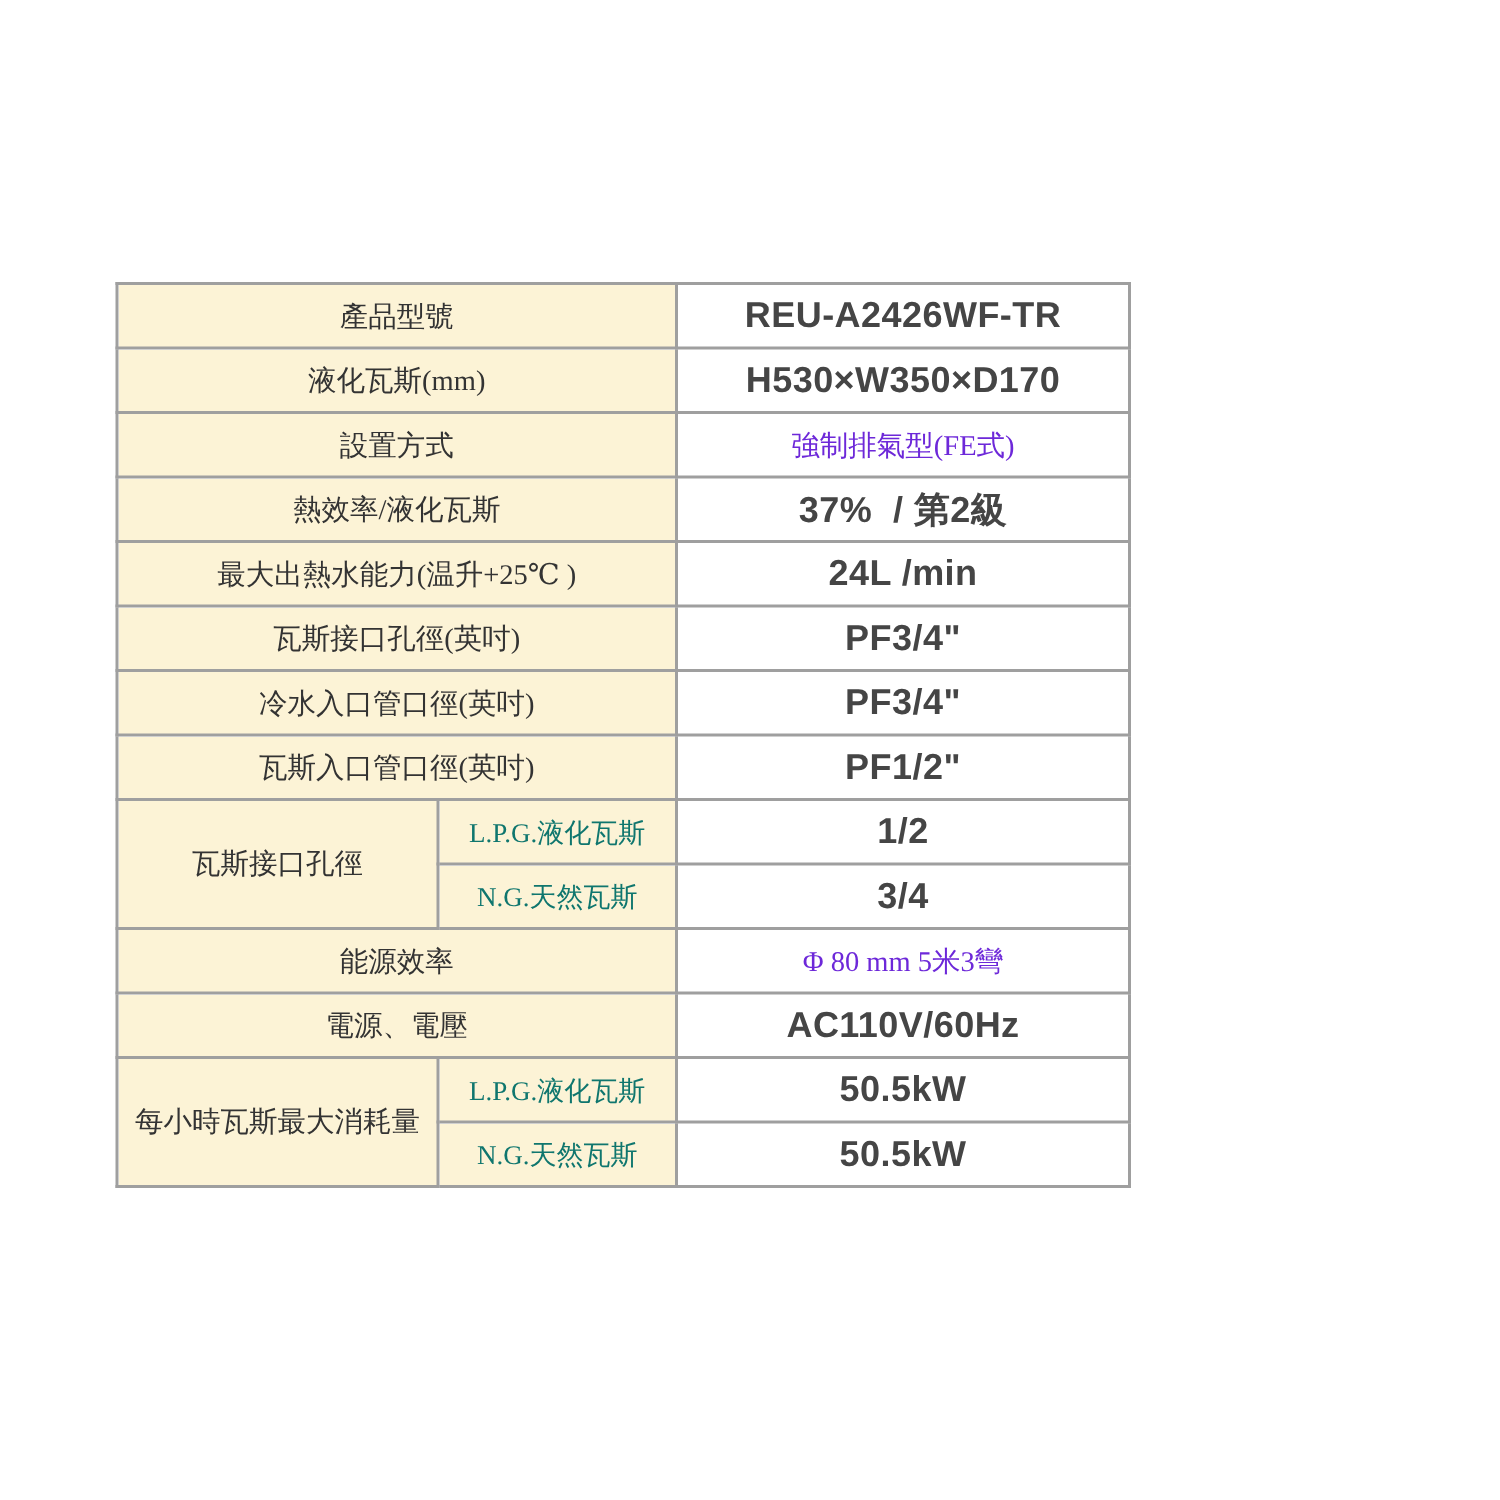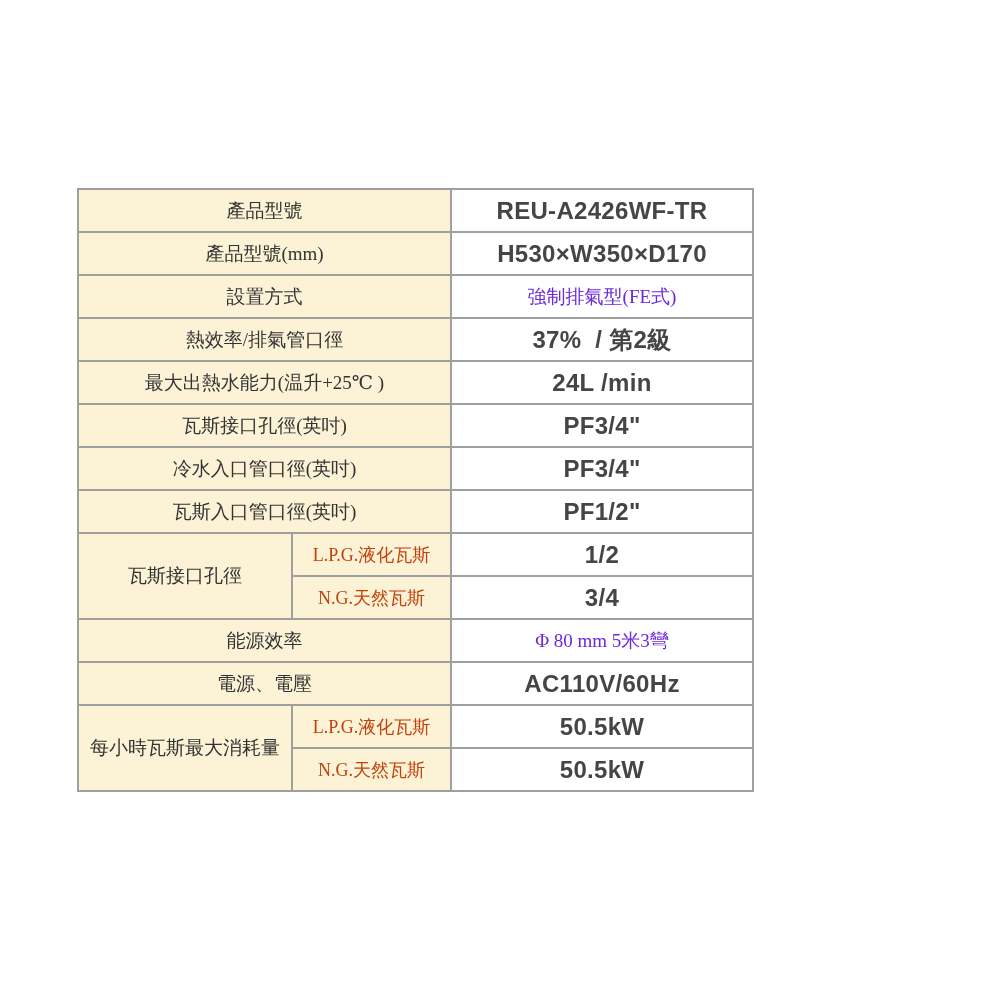--- a/index.html
+++ b/index.html
@@ -35,21 +35,21 @@
     font-family:"Liberation Serif","DejaVu Serif",serif;
     font-weight:400;
     font-size:19px;
     color:#333333;
   }
   td.sublabel{
     background:#fcf3d6;
     font-family:"Liberation Serif","DejaVu Serif",serif;
     font-weight:400;
     font-size:18px;
-    color:#c2410c;
+    color:#0f766e;
   }
   td.value{
     background:#ffffff;
     font-family:"Liberation Sans","DejaVu Sans",sans-serif;
     font-weight:600;
     font-size:24px;
     color:#454545;
     letter-spacing:0.3px;
     white-space:pre;
   }
@@ -72,31 +72,31 @@
       <col style="width:302px">
     </colgroup>
 
     <tbody>
         <tr>
       <td class="label" colspan="2">產品型號</td>
       <td class="value">REU-A2426WF-TR</td>
     </tr>
 
     <tr>
-      <td class="label" colspan="2">產品型號(mm)</td>
+      <td class="label" colspan="2">液化瓦斯(mm)</td>
       <td class="value">H530×W350×D170</td>
     </tr>
 
     <tr>
       <td class="label" colspan="2">設置方式</td>
       <td class="value serifval">強制排氣型(FE式)</td>
     </tr>
 
     <tr>
-      <td class="label" colspan="2">熱效率/排氣管口徑</td>
+      <td class="label" colspan="2">熱效率/液化瓦斯</td>
       <td class="value">37%  / 第2級</td>
     </tr>
 
     <tr>
       <td class="label" colspan="2">最大出熱水能力(温升+25℃ )</td>
       <td class="value">24L /min</td>
     </tr>
 
     <tr>
       <td class="label" colspan="2">瓦斯接口孔徑(英吋)</td>

